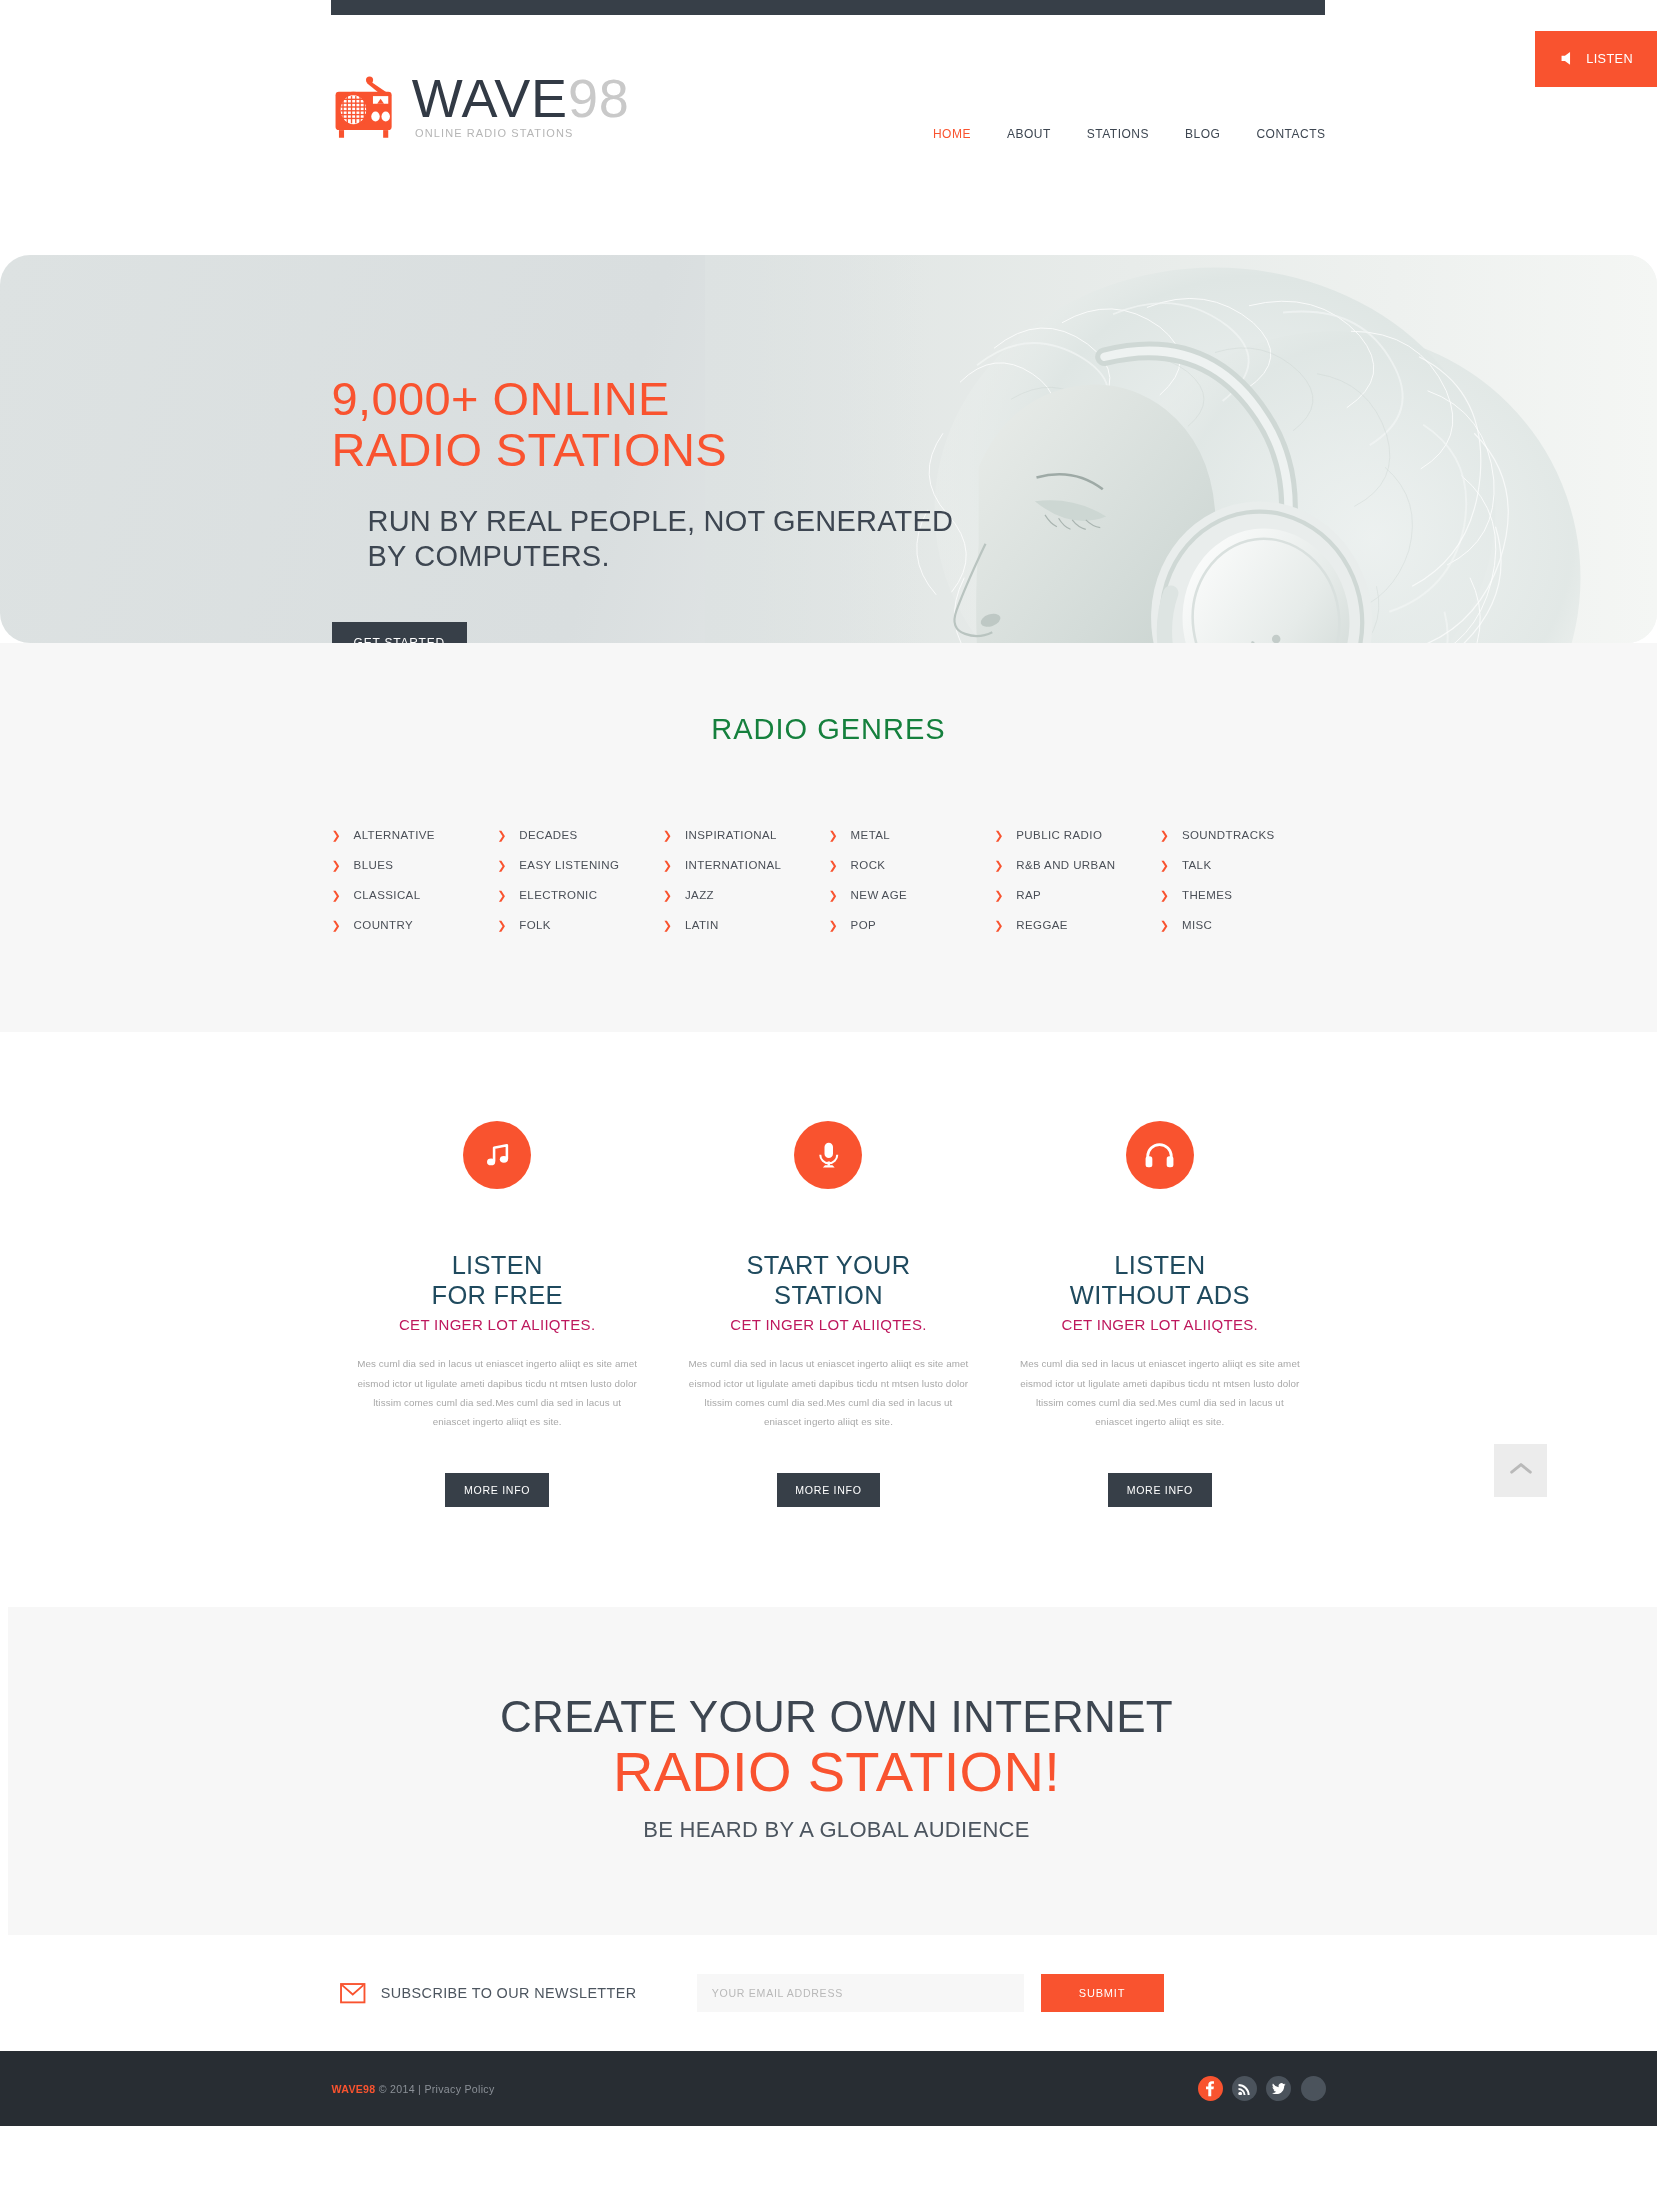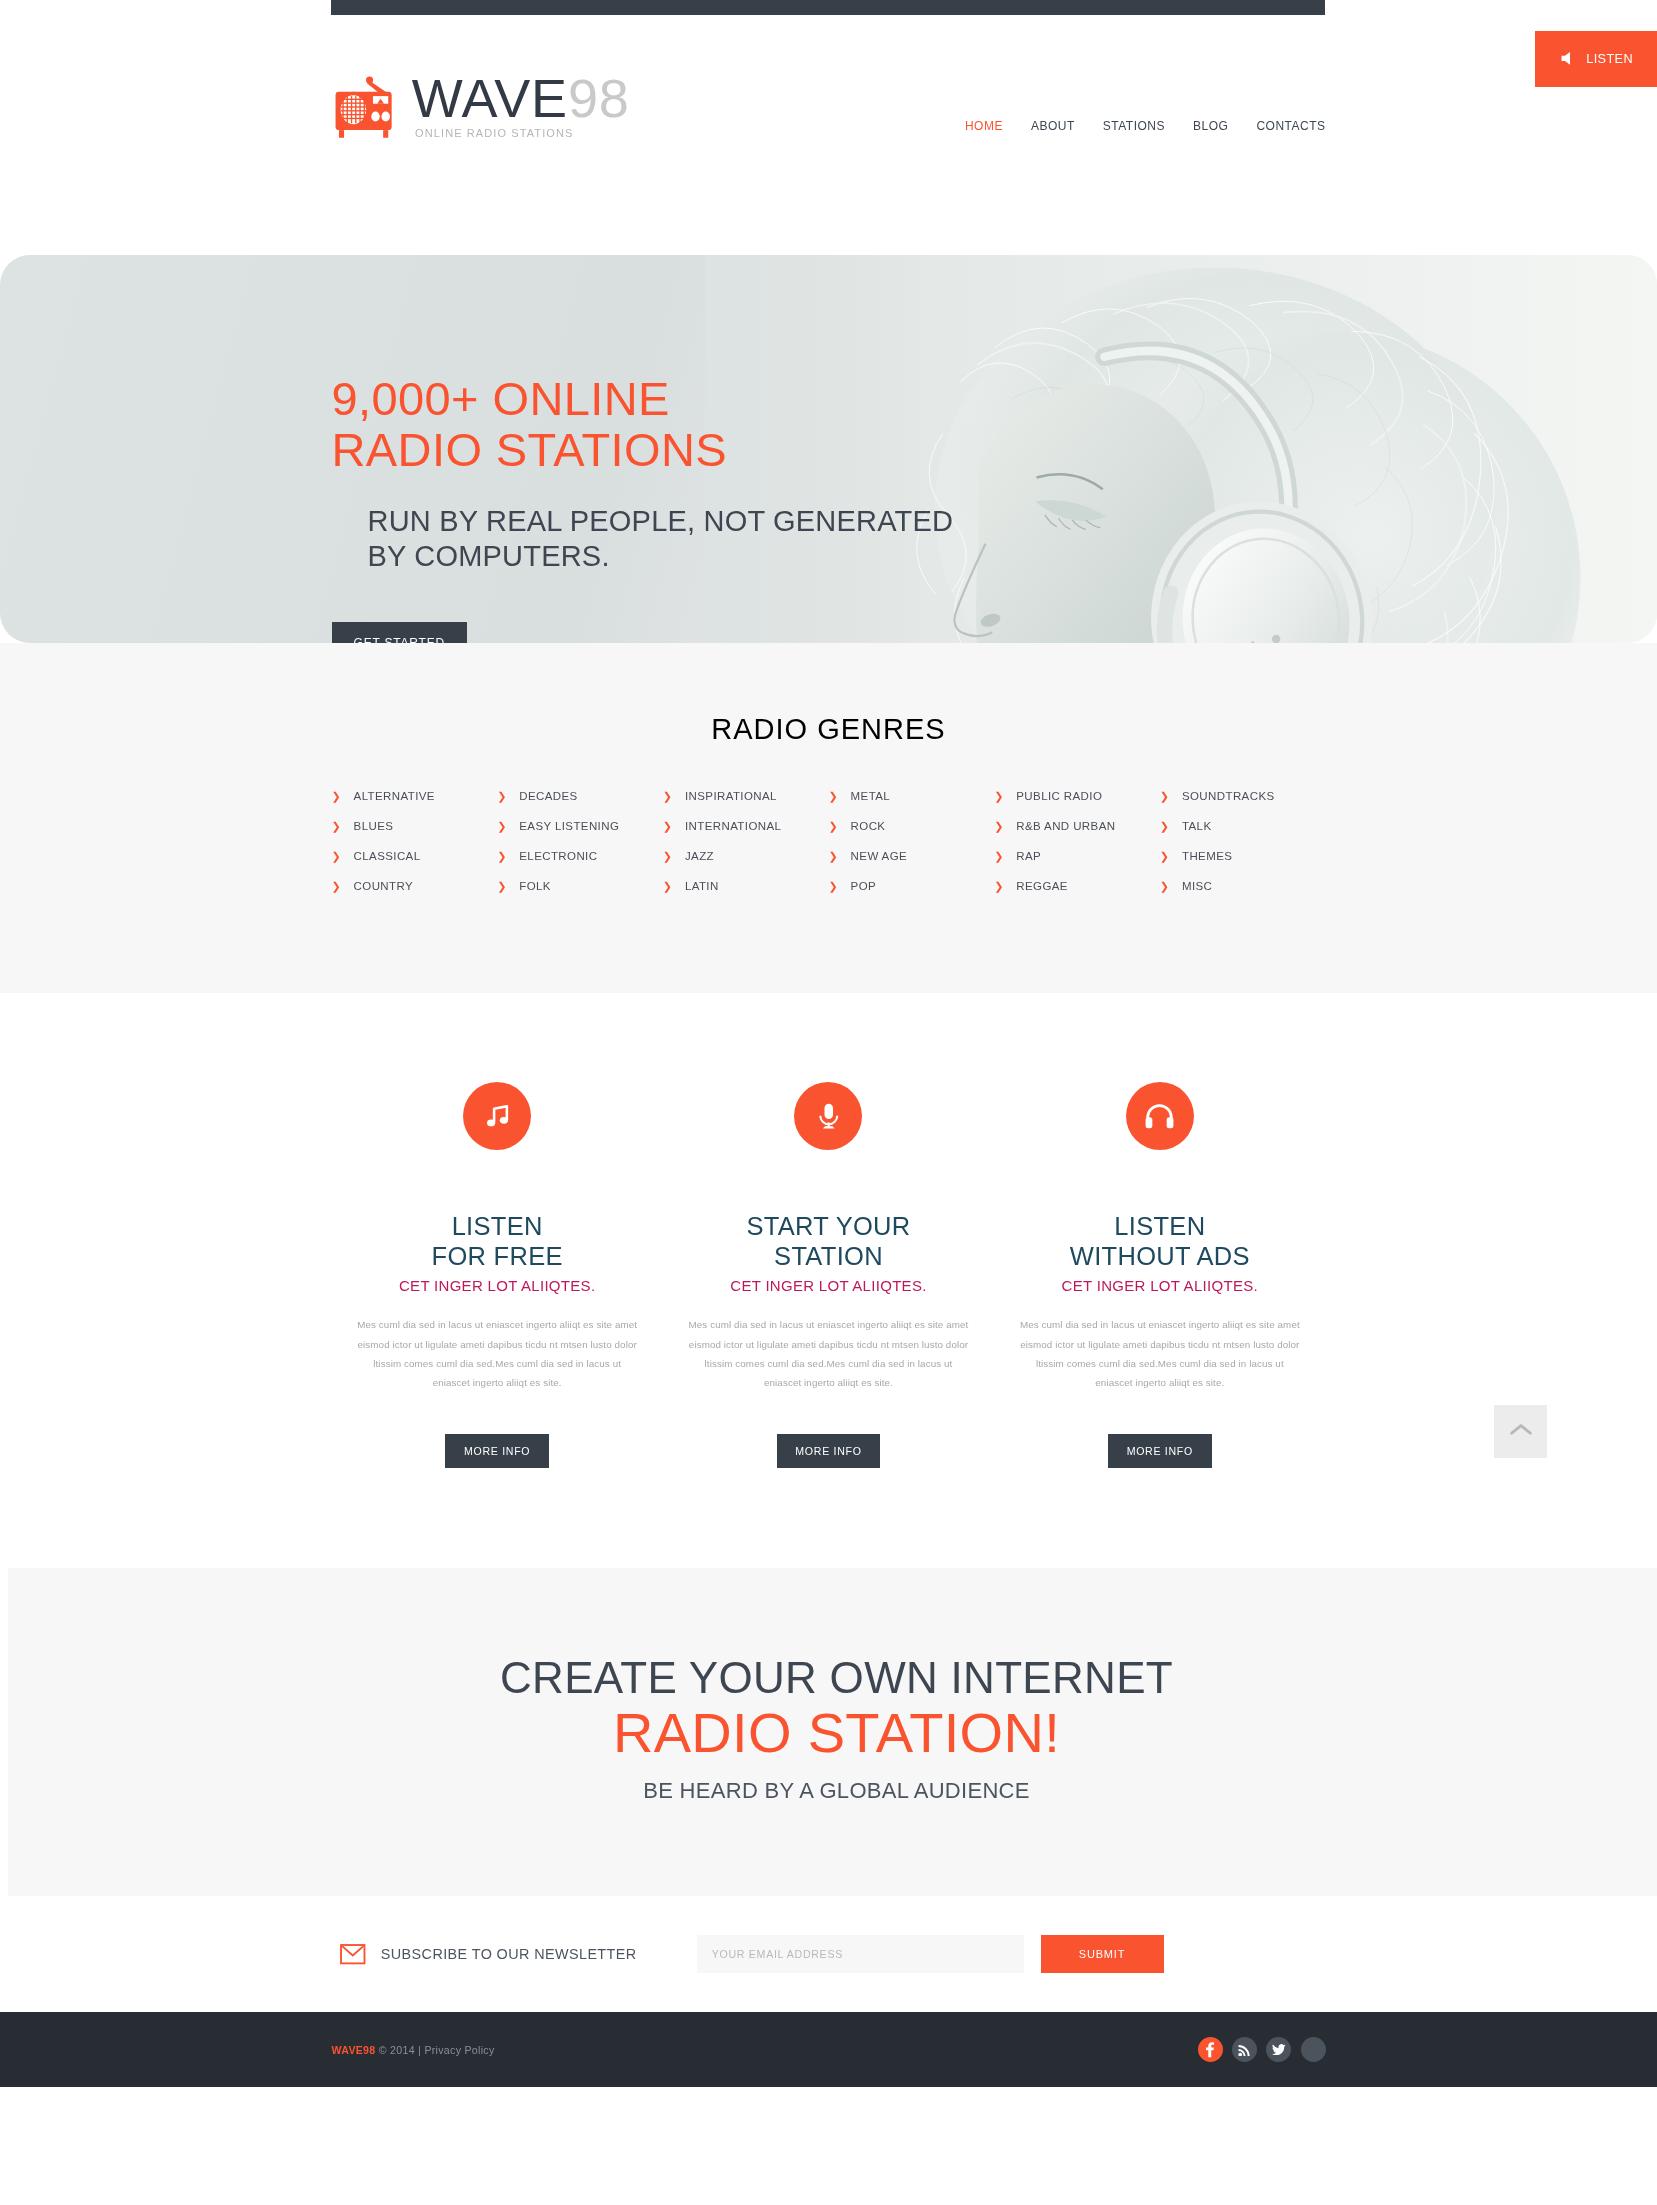--- a/index.html
+++ b/index.html
@@ -49,21 +49,21 @@
     font-family: "Liberation Sans", sans-serif;
   }
   .logo-word .w1 { color: #323a45; }
   .logo-word .w2 { color: #c9c9c9; }
   .logo-sub {
     font-size: 11px; color: #b5b5b5; letter-spacing: 1.1px; margin-top: 1.7px;
     padding-left: 3.4px;
   }
 
   .mainnav {
-    position: absolute; right: 0; top: 104px; display: flex; align-items: center; gap: 28px;
+    position: absolute; right: 0; top: 112px; display: flex; align-items: center; gap: 36px;
   }
   .mainnav a {
     font-size: 12px; color: #3d4651; text-decoration: none; letter-spacing: 0.5px;
     cursor: pointer;
   }
   .mainnav a.active { color: #f9532f; }
 
   
   .hero {
     position: relative; width: 1657px; height: 388px; overflow: hidden;
@@ -90,22 +90,22 @@
     border: none; padding: 0 22px; height: 42px; font-size: 12px; letter-spacing: 0.8px;
     cursor: pointer; font-family: "Liberation Sans", sans-serif;
   }
 
   
   .genres {
     width: 1657px; background: #f7f7f7; padding: 70px 0 83px 0;
   }
   .genres-inner { width: 994px; margin: 0 auto; }
   .genres-title {
-    text-align: center; color: #000000; font-size: 29px; font-weight: 300;
-    letter-spacing: 1px; margin-bottom: 44px;
+    text-align: center; color: #15803d; font-size: 29px; font-weight: 300;
+    letter-spacing: 1px; margin-bottom: 83px;
   }
   .genre-cols { display: flex; }
   .genre-col { flex: 1; }
   .genre-item {
     display: flex; align-items: center; gap: 13.6px; margin-bottom: 18px; cursor: pointer;
   }
   .genre-item .chev { color: #f9532f; font-size: 11px; line-height: 1; width: 8.5px; }
   .genre-item .lbl { font-size: 11.5px; color: #4a4f57; letter-spacing: 0.4px; }
 
   

